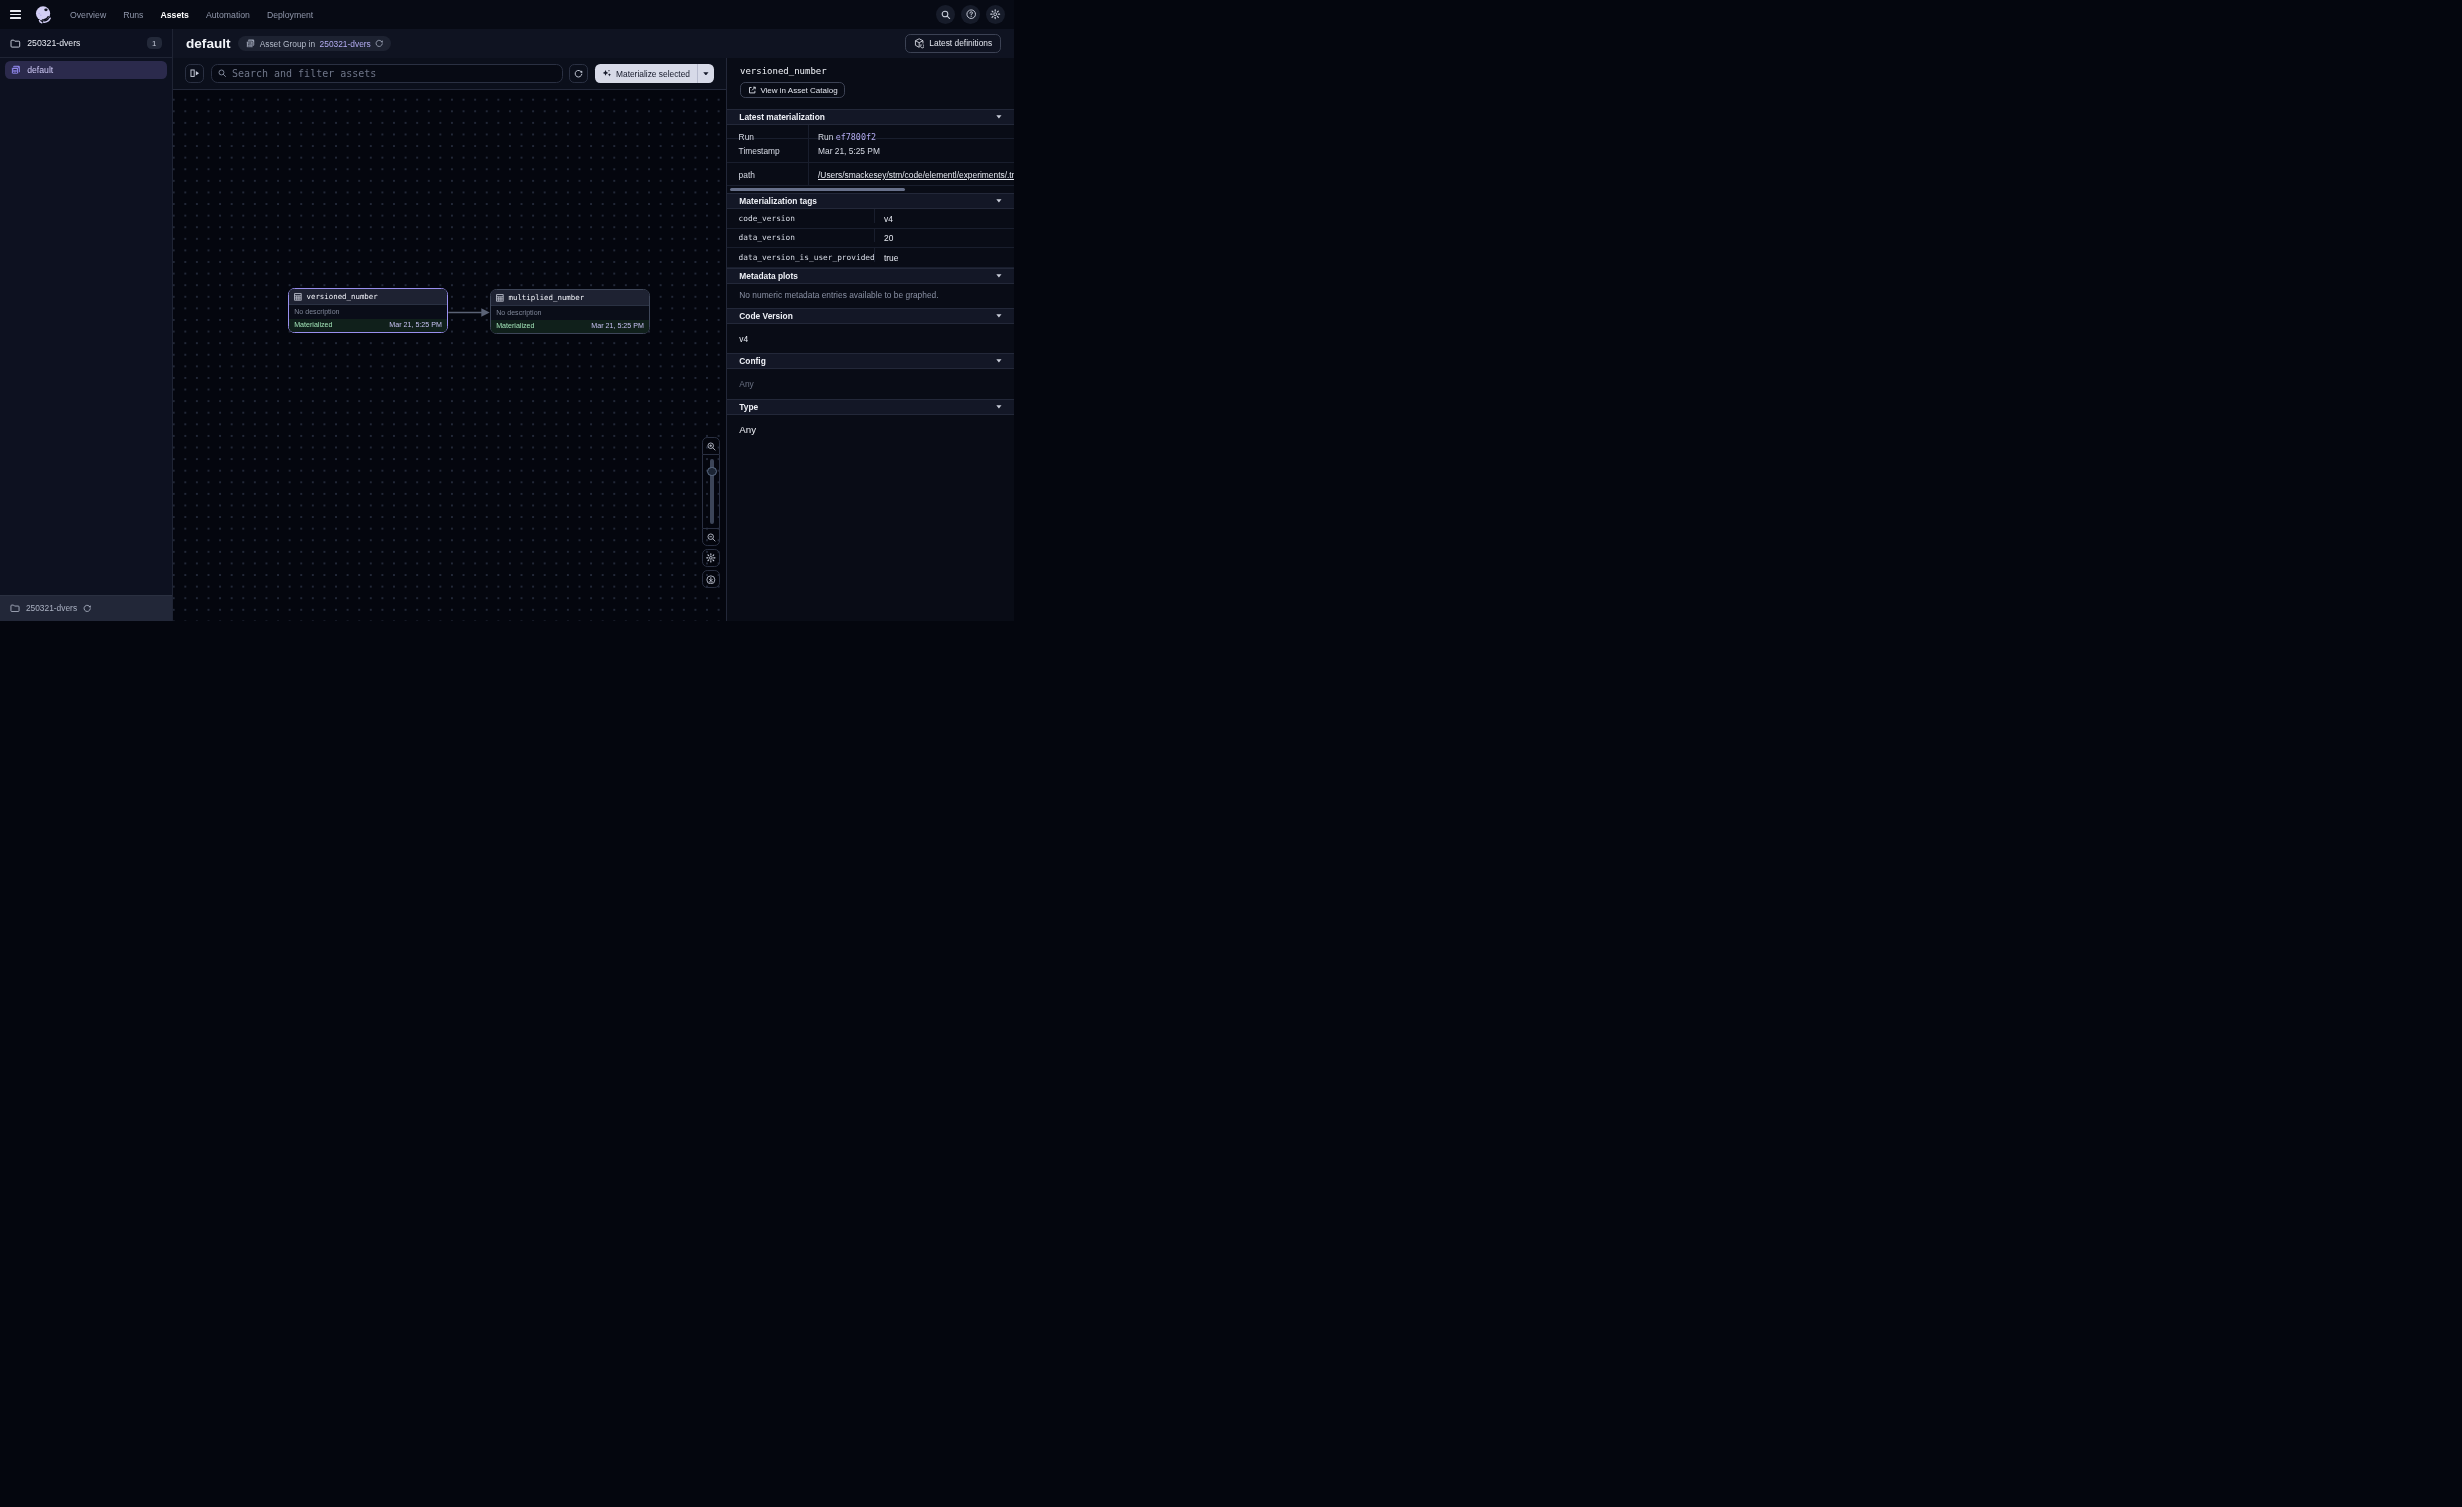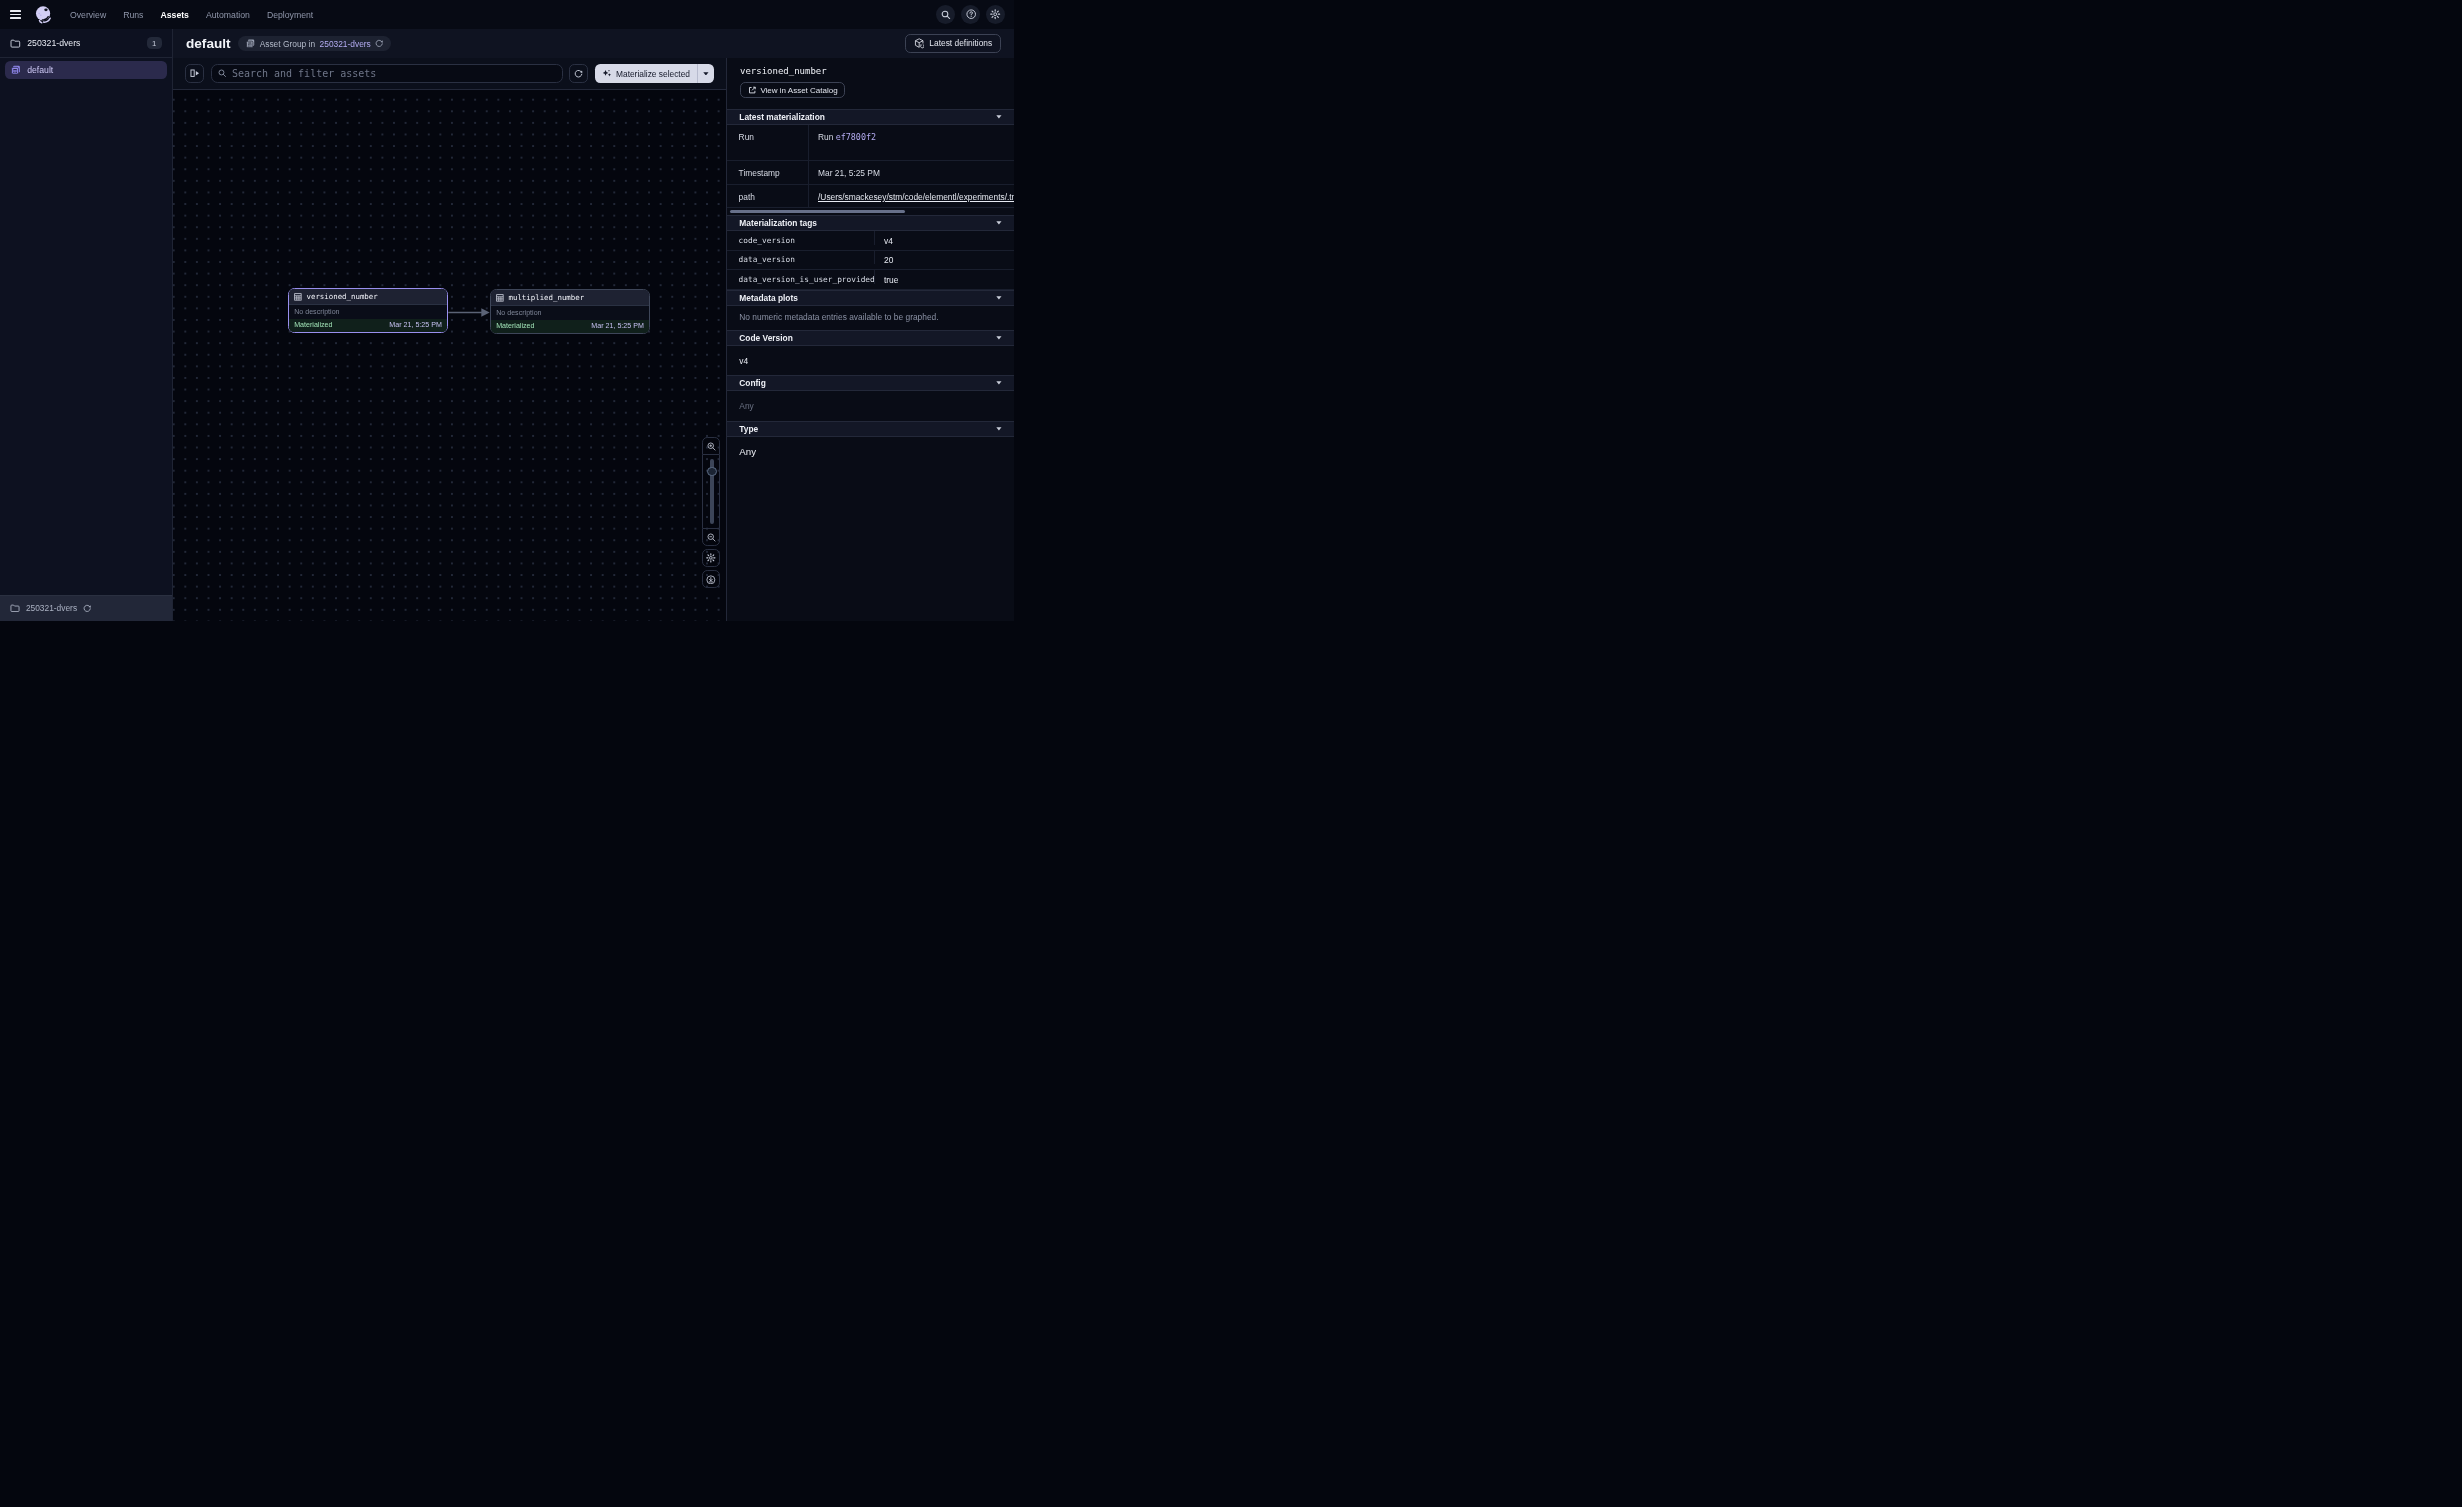--- a/index.html
+++ b/index.html
@@ -476,21 +476,21 @@
               <span>View in Asset Catalog</span>
             </button>
           </div>
 
           <div class="sec-header">
             <span class="sec-title">Latest materialization</span>
             <svg class="sec-caret" width="5.8" height="3.9" viewBox="0 0 9 6">
                 <polygon points="0.5,0.5 8.5,0.5 4.5,5.5" fill="#c9ced9"></polygon>
               </svg>
           </div>
-          <div class="kv-row" style="height:36px;">
+          <div class="kv-row" style="height:14px;">
             <div class="kv-label">Run</div>
             <div class="kv-value">
               <span>Run</span>
               <span class="run-link">ef7800f2</span>
             </div>
           </div>
           <div class="kv-row" style="height:24px;">
             <div class="kv-label">Timestamp</div>
             <div class="kv-value">Mar 21, 5:25 PM</div>
           </div>

